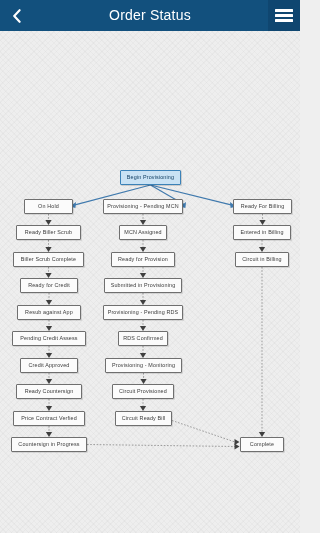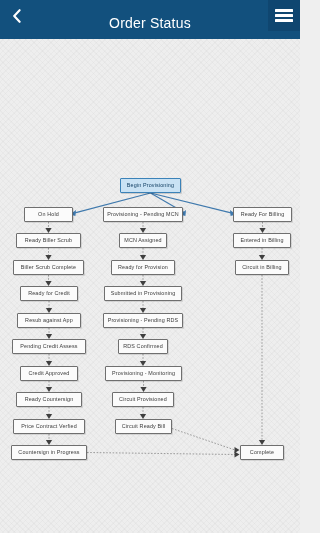--- a/index.html
+++ b/index.html
@@ -11,21 +11,21 @@
     height: 533px;
     overflow: hidden;
     font-family: "Liberation Sans", sans-serif;
     background: #efefef;
   }
 
   
   #app-header {
     position: relative;
     width: 300px;
-    height: 39px;
+    height: 31px;
     background: #12507d;
     box-sizing: border-box;
     display: flex;
     align-items: flex-end;
     justify-content: center;
   }
   #app-header .title {
     color: #ffffff;
     font-size: 14px;
     font-weight: 400;

